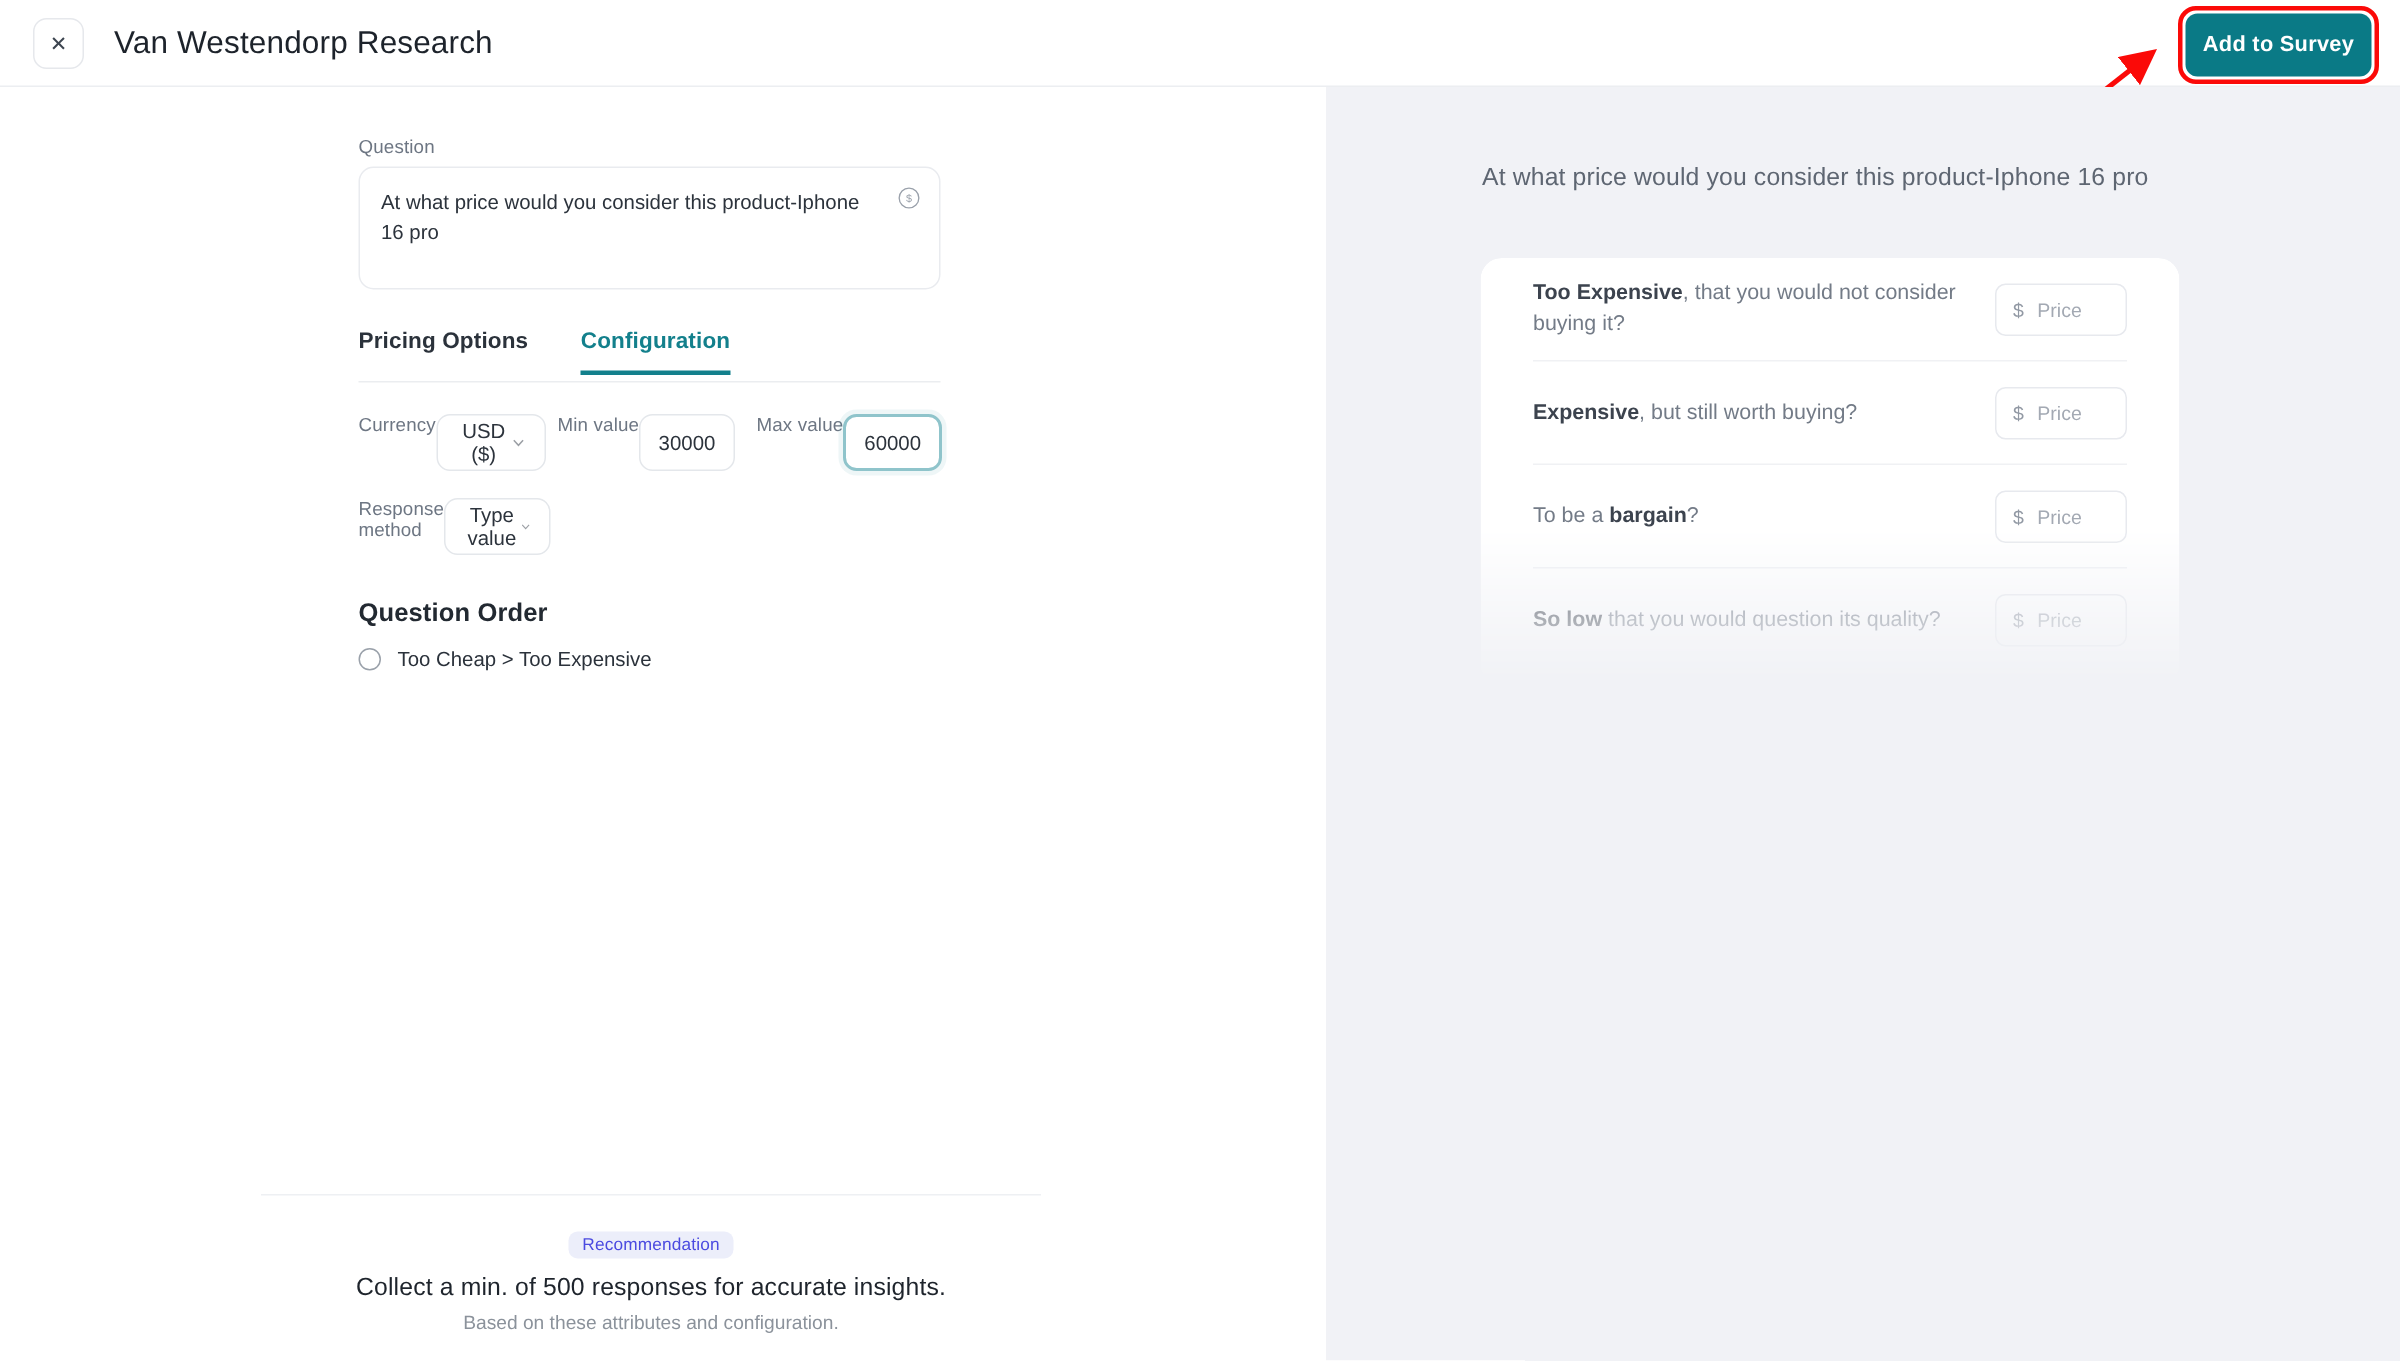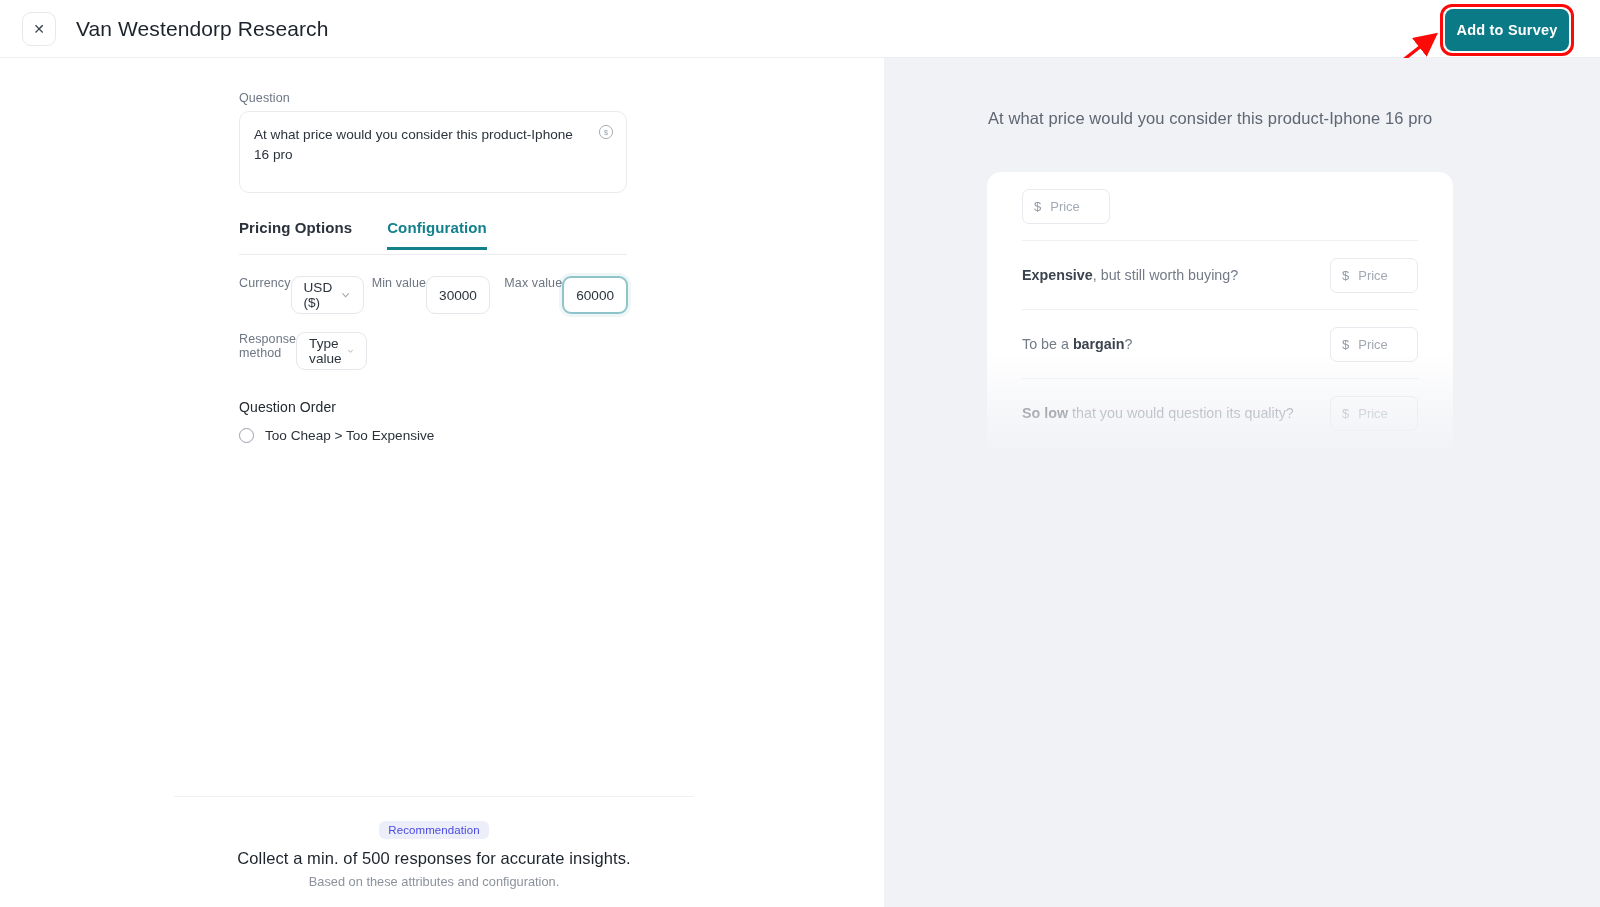--- a/index.html
+++ b/index.html
@@ -35,21 +35,21 @@
     font-size: 14px;
     cursor: pointer;
   }
   .header-title {
     margin-left: 20px;
     font-size: 21px;
     color: #1d232b;
     letter-spacing: .1px;
   }
   .add-survey-wrap {
-    position: absolute; right: 26px; top: 4px;
+    position: absolute; right: 14px; top: 4px;
     width: 134px; height: 52px;
   }
   .add-survey-outline {
     position: absolute; inset: 0;
     border: 3px solid #fb0a08;
     border-radius: 12px;
     pointer-events: none;
   }
   .add-survey-btn {
     position: absolute; left: 5px; top: 5px;
@@ -135,20 +135,21 @@
   .select-box, .text-box {
     height: 38px;
     border: 1px solid #e4e7eb;
     border-radius: 9px;
     background: #ffffff;
     display: flex; align-items: center;
     padding: 0 12px;
     font-size: 13.6px;
     color: #2c333c;
     cursor: pointer;
+    text-align: center;
   }
   .select-box { justify-content: space-between; }
   .text-box.focused {
     border: 2px solid #8fc4cb;
     box-shadow: 0 0 0 3px rgba(19,128,140,.07);
   }
   .chev { width: 12px; height: 12px; opacity: .55; }
 
   .response-wrap { margin-top: 18px; }
   .w-resp { width: 126px; }
@@ -169,23 +170,24 @@
     position: absolute; left: 1.5px; top: 1.5px;
     width: 12px; height: 12px;
     border-radius: 50%;
     background: #ffffff;
   }
   .toggle-label { font-size: 14px; color: #2b323b; }
 
   
   .q-order-title {
     margin-top: 29px;
-    font-size: 14px;
+    font-size: 17px;
     color: #222931;
     letter-spacing: .1px;
+    font-weight: bold;
   }
   .radio-row {
     margin-top: 13px;
     display: flex; align-items: center; gap: 11px;
     cursor: pointer;
   }
   .radio {
     width: 15px; height: 15px;
     border-radius: 50%;
     border: 1.4px solid #9aa1aa;
@@ -368,20 +370,21 @@
       <div class="rec-main">Collect a min. of 500 responses for accurate insights.</div>
       <div class="rec-sub">Based on these attributes and configuration.</div>
     </div>
   </div>
 
   <div class="right-panel">
     <div class="preview-question">At what price would you consider this product-Iphone 16 pro</div>
 
     <div class="preview-card">
       <div class="pv-row">
+        <div class="pv-text"><b>Too Expensive</b><span>, that you would not consider buying it?</span></div>
         <div class="pv-input">
           <span class="pv-cur">$</span>
           <span>Price</span>
         </div>
       </div>
 
       <div class="pv-row">
         <div class="pv-text"><b>Expensive</b><span>, but still worth buying?</span></div>
         <div class="pv-input">
           <span class="pv-cur">$</span>

